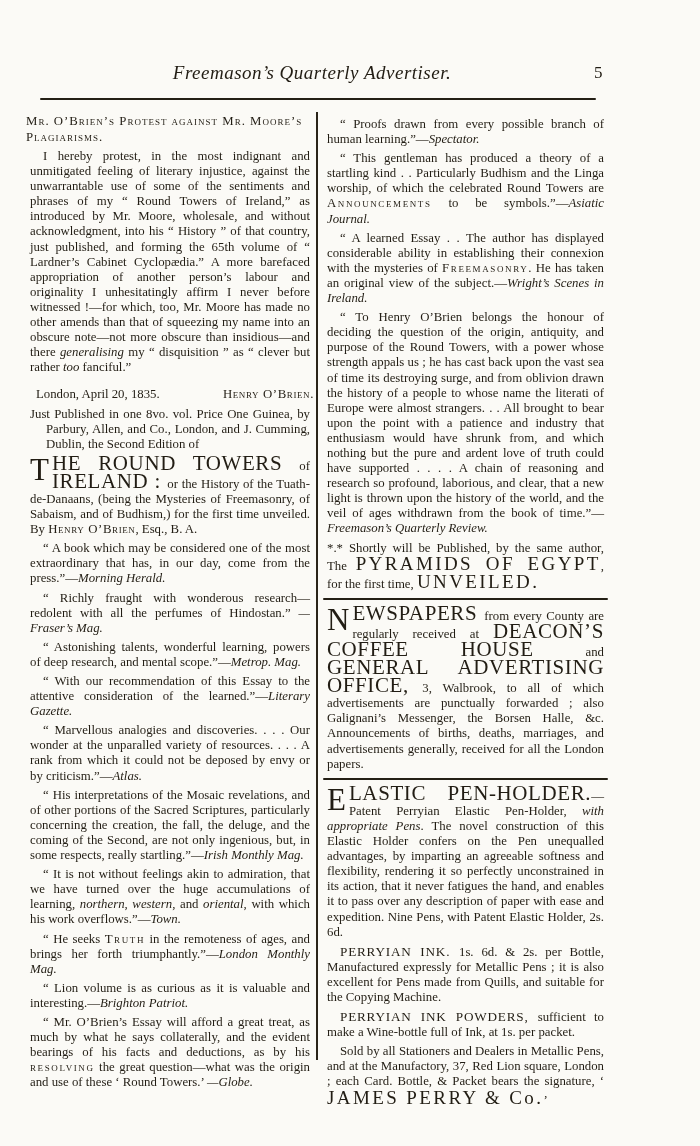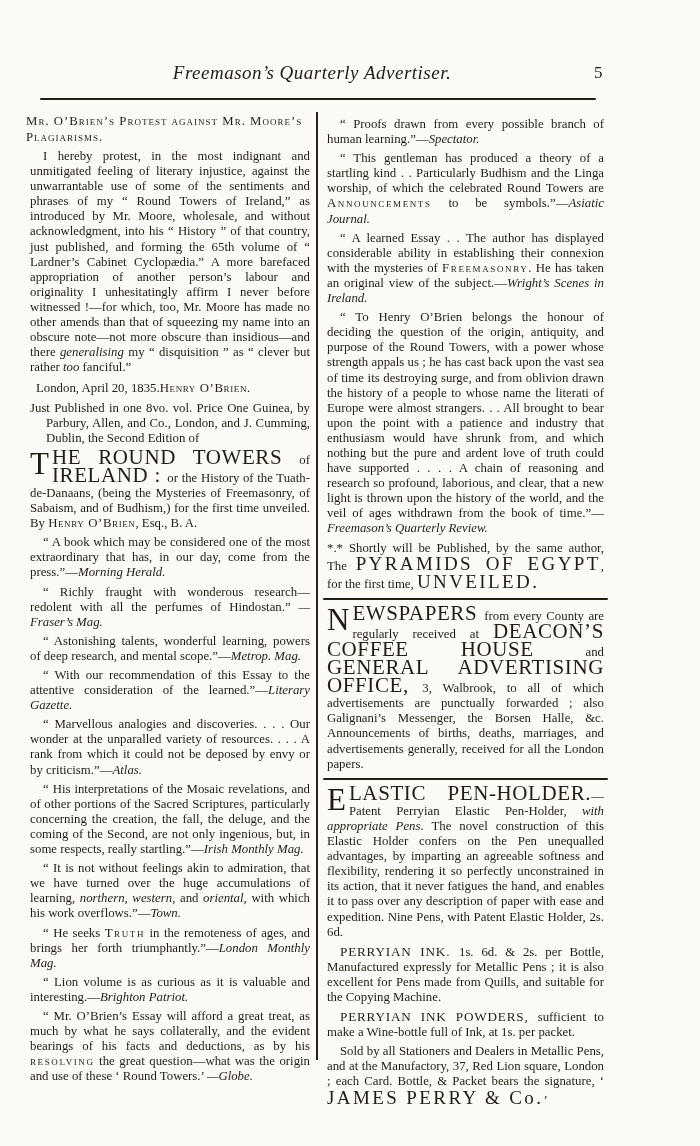--- a/index.html
+++ b/index.html
@@ -30,21 +30,21 @@
     position:absolute; top:112px; left:300px; width:1.6px; height:948px;
     background:#2a2419;
   }
 
   p.para { margin:4px; }
   .indent { text-indent:13px; }
   .hang { padding-left:16px; text-indent:-16px; }
   .gap-sm { margin-top:4px; }
 
   .article-heading { text-align:left; font-variant:small-caps; letter-spacing:1px; line-height:16px; margin-bottom:2px; }
-  .dateline { display:flex; padding-left:10px; margin:6px 0 3px 0; }
+  .dateline { display:flex; justify-content:space-between; padding-left:10px; margin:12px 0 3px 0; }
 
   .seg-i { font-style:italic; }
   .seg-sc { font-variant:small-caps; letter-spacing:0.6px; }
   .seg-scsp { font-variant:small-caps; letter-spacing:1.6px; }
   .seg-t1 { font-size:21px; letter-spacing:0.6px; }
   .seg-sp { font-size:19px; letter-spacing:2.4px; }
   .seg-caps { font-size:13.2px; letter-spacing:0.8px; }
 
   .dropcap {
     float:left; font-size:31px; line-height:25px; padding:1px 3px 0 0;

